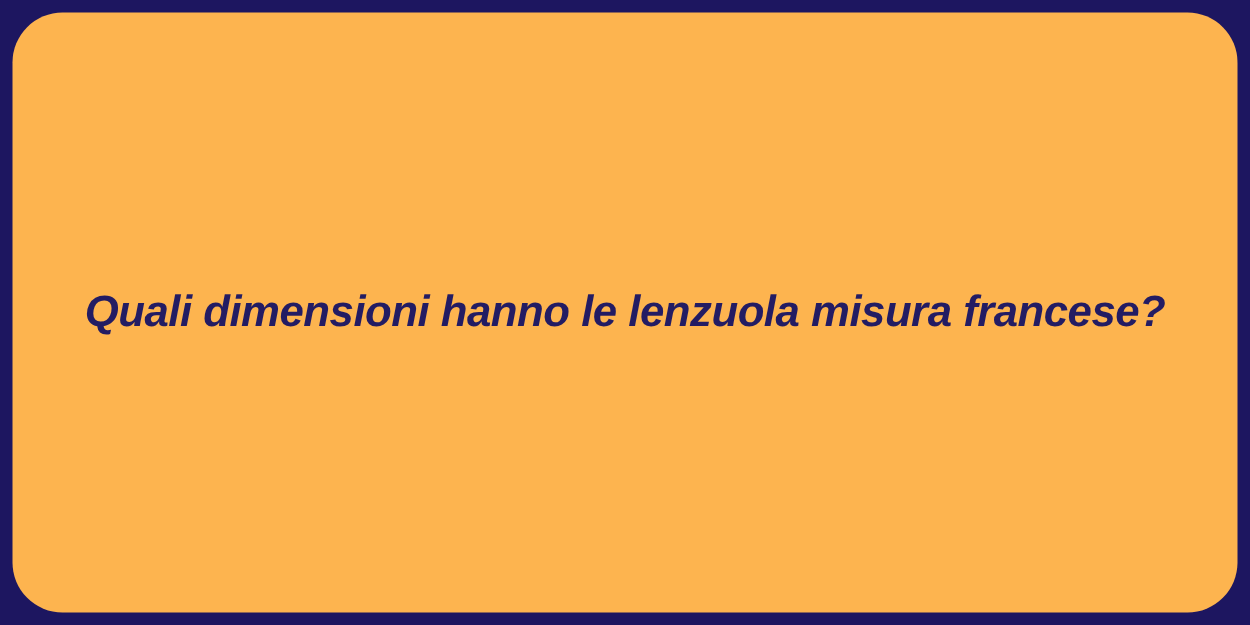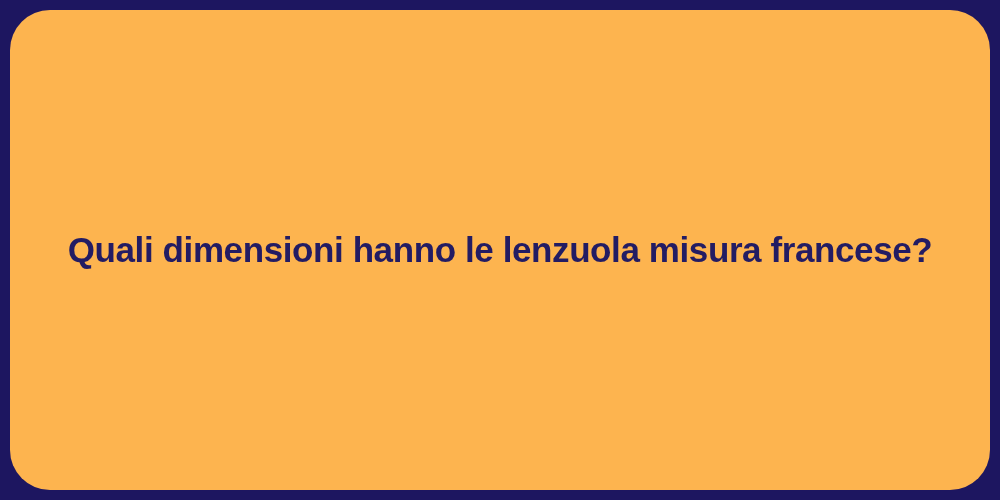--- a/index.html
+++ b/index.html
@@ -39,20 +39,21 @@
     margin: 0;
     padding: 0 40px;
     text-align: center;
     color: #231c63;
     font-family: "Liberation Sans", sans-serif;
     font-size: 35px;
     font-weight: bold;
     letter-spacing: -0.4px;
     line-height: 1.25;
     white-space: nowrap;
+    font-style: italic;
   }
 </style>
 </head>
 <body>
 
 <div class="page">
   <div class="card">
     <h1 class="headline">Quali dimensioni hanno le lenzuola misura francese?</h1>
   </div>
 </div>

